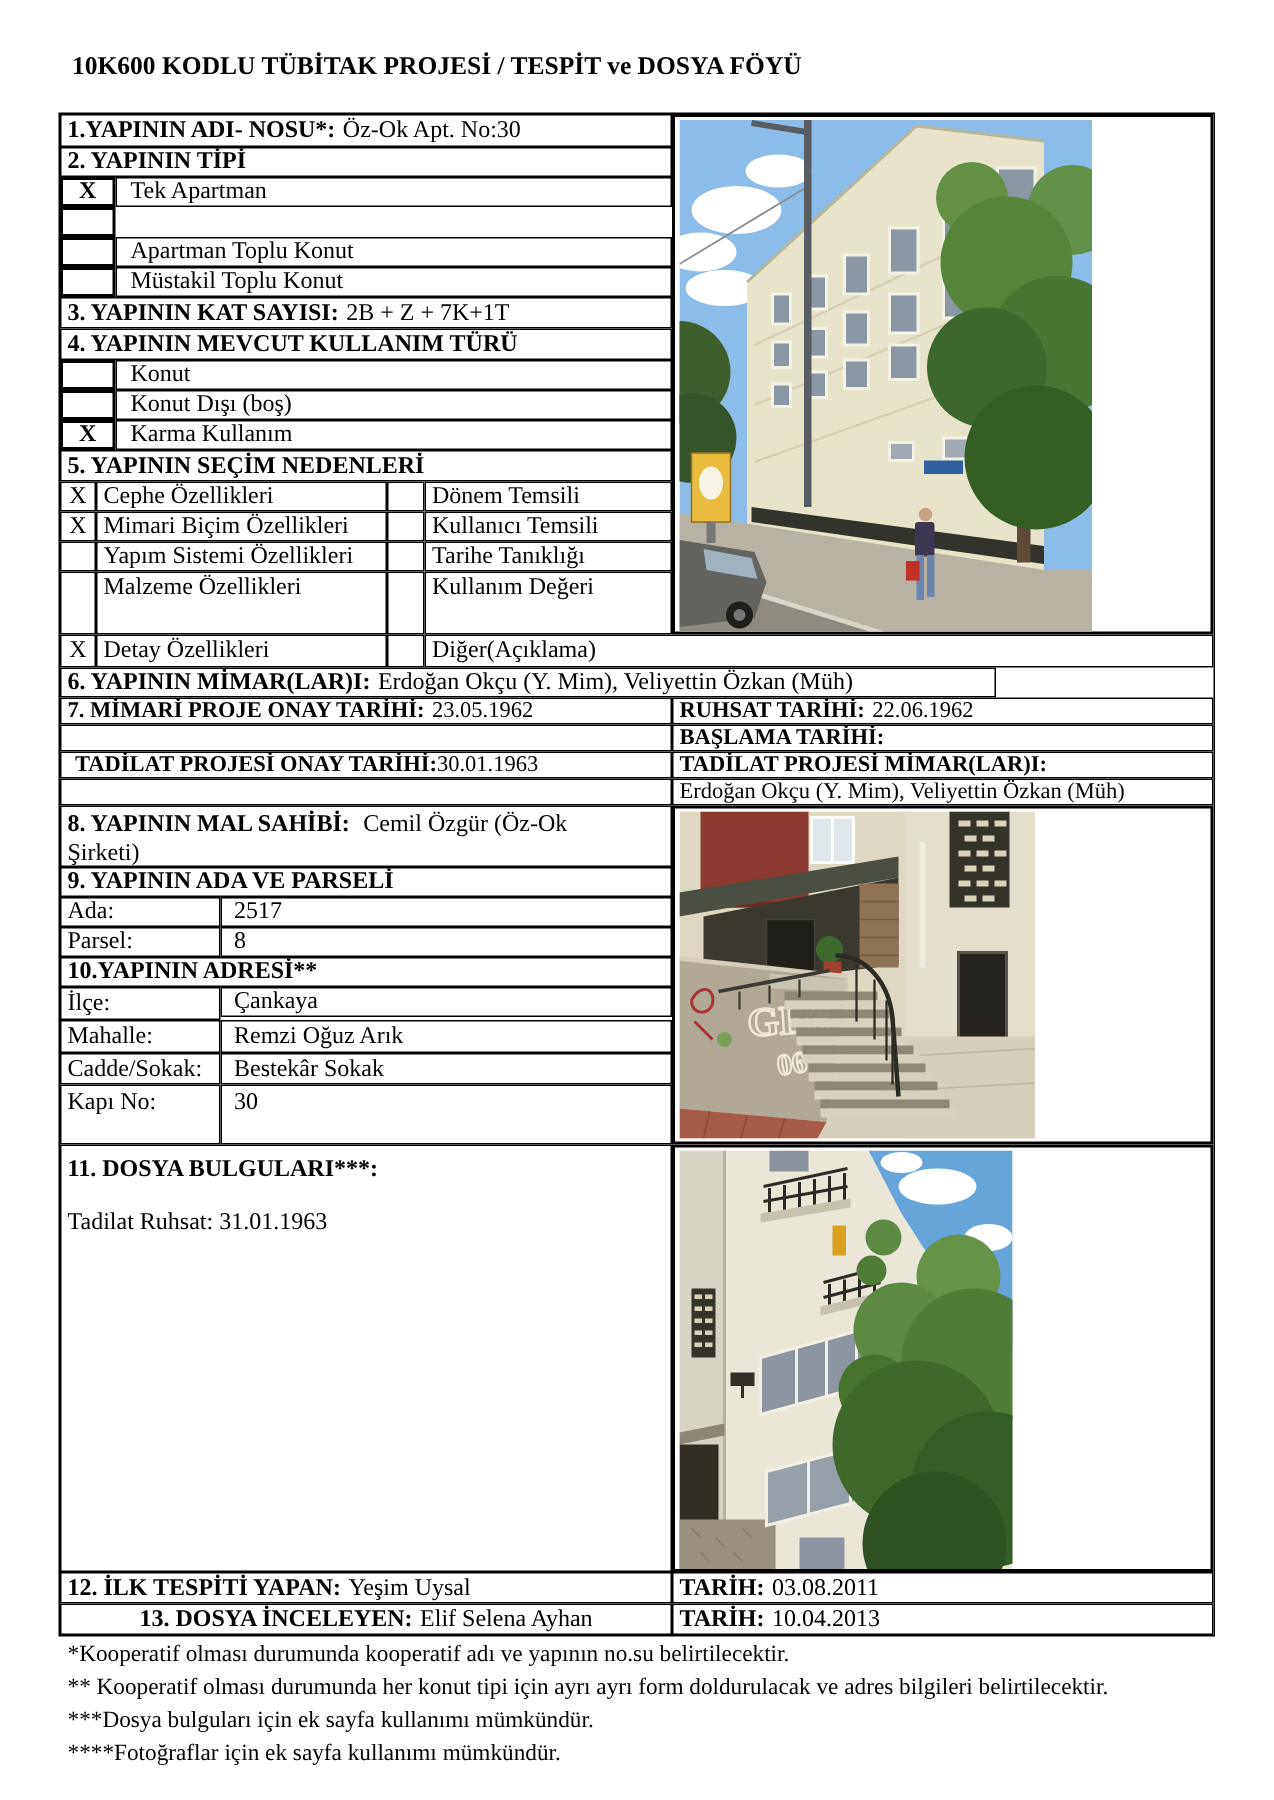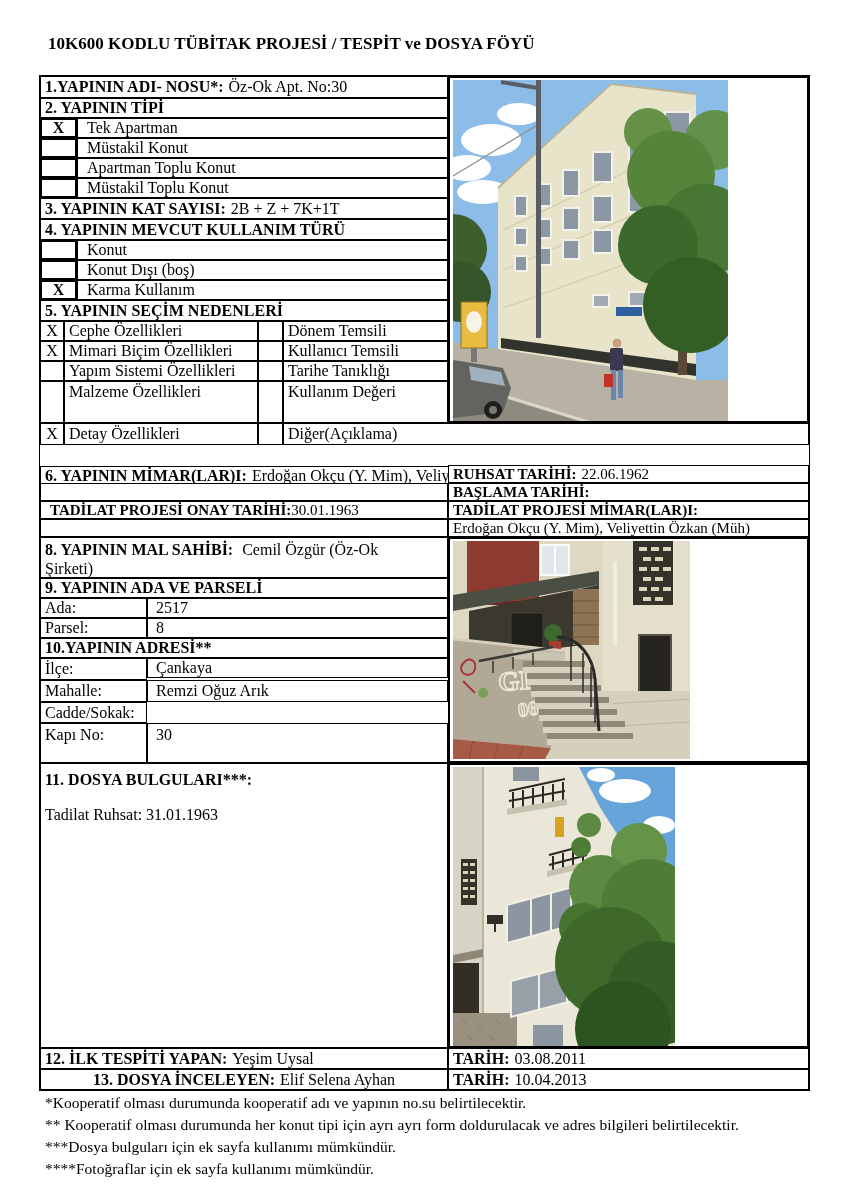--- a/index.html
+++ b/index.html
@@ -112,21 +112,20 @@
       </g>
     </svg>
   </div>
 
   <div class="c" style="left:0;top:22px;width:408px;height:20px;">
     <b>2. YAPININ TİPİ</b>
   </div>
   <div class="c box" style="left:0;top:42px;width:37px;height:20px;">X</div>
   <div class="c ind" style="left:37px;top:42px;width:371px;height:20px;">Tek Apartman</div>
   <div class="c box" style="left:0;top:62px;width:37px;height:20px;"></div>
-  <div class="c ind" style="left:37px;top:62px;width:371px;height:20px;">Müstakil Konut</div>
   <div class="c box" style="left:0;top:82px;width:37px;height:20px;"></div>
   <div class="c ind" style="left:37px;top:82px;width:371px;height:20px;">Apartman Toplu Konut</div>
   <div class="c box" style="left:0;top:102px;width:37px;height:20px;"></div>
   <div class="c ind" style="left:37px;top:102px;width:371px;height:20px;">Müstakil Toplu Konut</div>
 
   <div class="c" style="left:0;top:122px;width:408px;height:21px;">
     <b>3. YAPININ KAT SAYISI:</b>
     <span>2B + Z + 7K+1T</span>
   </div>
 
@@ -162,25 +161,29 @@
   <div class="c xs" style="left:0;top:305px;width:24px;height:42px;"></div>
   <div class="c" style="left:24px;top:305px;width:194px;height:42px;align-items:flex-start;line-height:20px;">Malzeme Özellikleri</div>
   <div class="c xs" style="left:218px;top:305px;width:25px;height:42px;"></div>
   <div class="c" style="left:243px;top:305px;width:165px;height:42px;align-items:flex-start;line-height:20px;">Kullanım Değeri</div>
 
   <div class="c xs" style="left:0;top:347px;width:24px;height:22px;">X</div>
   <div class="c" style="left:24px;top:347px;width:194px;height:22px;">Detay Özellikleri</div>
   <div class="c xs" style="left:218px;top:347px;width:25px;height:22px;"></div>
   <div class="c" style="left:243px;top:347px;width:526px;height:22px;">Diğer(Açıklama)</div>
 
-  <div class="c" style="left:0;top:369px;width:624px;height:20px;margin-top:21px;">
+  <div class="c" style="left:0;top:369px;width:624px;height:20px;">
     <b>6. YAPININ MİMAR(LAR)I:</b>
     <span>Erdoğan Okçu (Y. Mim), Veliyettin Özkan (Müh)</span>
   </div>
 
+  <div class="c" style="left:0;top:389px;width:408px;height:18px;font-size:15px;">
+    <b>7. MİMARİ PROJE ONAY TARİHİ:</b>
+    <span>23.05.1962</span>
+  </div>
   <div class="c" style="left:408px;top:389px;width:361px;height:18px;font-size:15px;">
     <b>RUHSAT TARİHİ:</b>
     <span>22.06.1962</span>
   </div>
   <div class="c" style="left:0;top:407px;width:408px;height:18px;"></div>
   <div class="c" style="left:408px;top:407px;width:361px;height:18px;font-size:15px;">
     <b>BAŞLAMA TARİHİ:</b>
   </div>
   <div class="c ind" style="left:0;top:425px;width:408px;height:18px;font-size:15px;">
     <b class="tight">TADİLAT PROJESİ ONAY TARİHİ:</b>
@@ -300,20 +303,21 @@
   <div class="c" style="left:107px;top:542px;width:301px;height:20px;padding-left:8px;">8</div>
 
   <div class="c" style="left:0;top:562px;width:408px;height:20px;">
     <b>10.YAPININ ADRESİ**</b>
   </div>
   <div class="c" style="left:0;top:582px;width:107px;height:22px;">İlçe:</div>
   <div class="c" style="left:107px;top:582px;width:301px;height:20px;padding-left:8px;">Çankaya</div>
   <div class="c" style="left:0;top:604px;width:107px;height:22px;">Mahalle:</div>
   <div class="c" style="left:107px;top:604px;width:301px;height:22px;padding-left:8px;">Remzi Oğuz Arık</div>
   <div class="c" style="left:0;top:626px;width:107px;height:21px;">Cadde/Sokak:</div>
+  <div class="c" style="left:107px;top:626px;width:301px;height:21px;padding-left:8px;">Bestekâr Sokak</div>
   <div class="c" style="left:0;top:647px;width:107px;height:40px;align-items:flex-start;line-height:22px;">Kapı No:</div>
   <div class="c" style="left:107px;top:647px;width:301px;height:40px;align-items:flex-start;line-height:22px;padding-left:8px;">30</div>
 
   <div class="c blk" style="left:0;top:687px;width:408px;height:285px;padding-top:6px;">
     <b>11. DOSYA BULGULARI***:</b>
     <div class="s11v">Tadilat Ruhsat: 31.01.1963</div>
   </div>
 
   <div class="c photo" style="left:408px;top:687px;width:361px;height:285px;">
     <svg width="222" height="280" viewBox="0 0 222 280" preserveAspectRatio="none">

